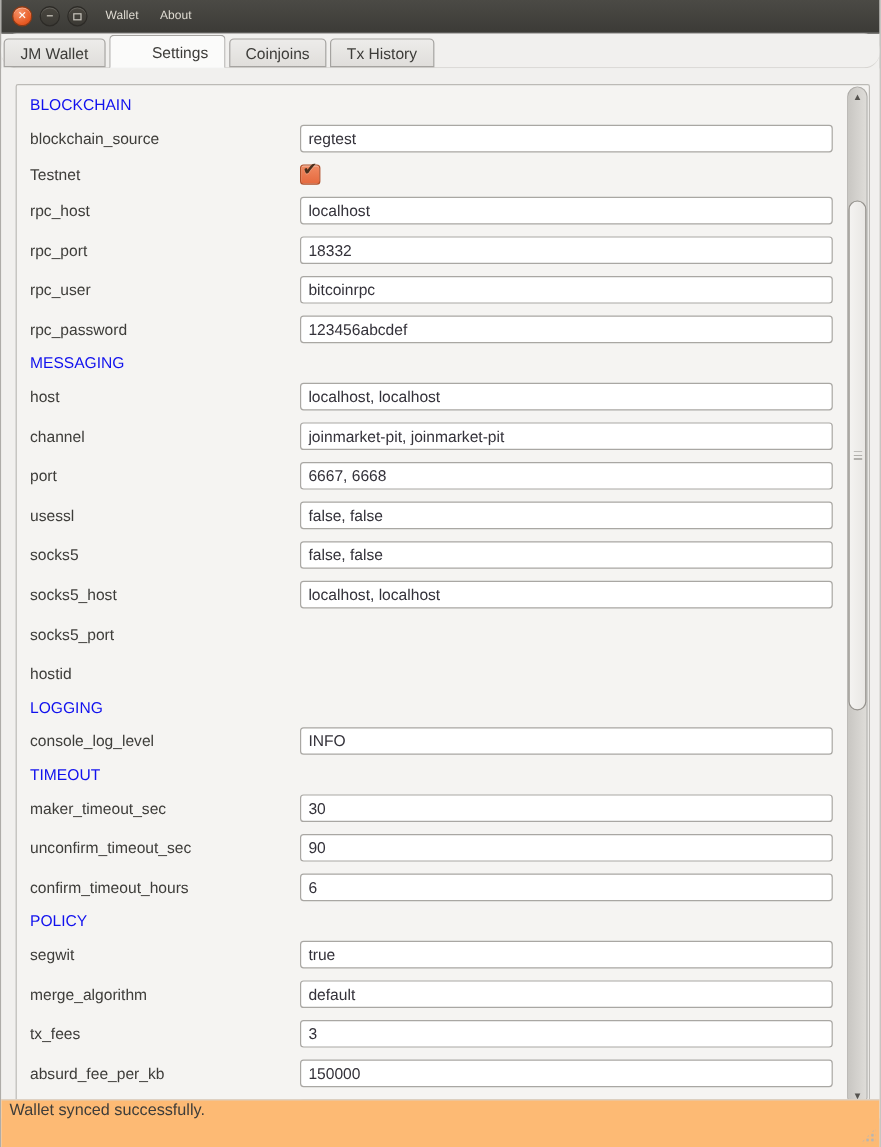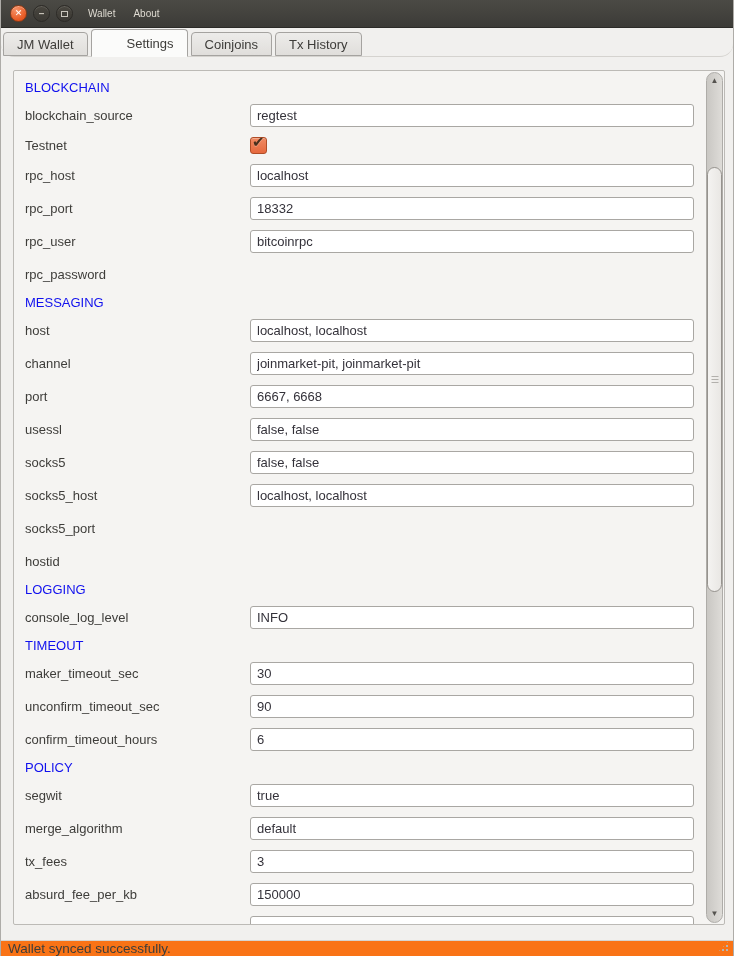--- a/index.html
+++ b/index.html
@@ -100,23 +100,23 @@
     background:linear-gradient(to right,#f4f3f1,#e9e7e4);
     border:1px solid #96938e; border-radius:8px;
   }
   .grip {
     position:absolute; top:50%; left:50%; width:7px; height:8px;
     transform:translate(-50%,-50%);
     background:repeating-linear-gradient(#b2b0ac 0 1px, transparent 1px 3px);
   }
   
   .statusbar {
-    position:absolute; bottom:0; left:0; right:0; height:16px;
-    background:#f97316; border-top:1px solid #d6d4d0;
-    display:flex; align-items:flex-end; padding-left:7px;
+    position:absolute; bottom:0; left:0; right:0; height:40px;
+    background:#fdba74; border-top:1px solid #d6d4d0;
+    display:flex; align-items:flex-start; padding-left:7px;
     font-size:13.5px; color:#3e3d3a;
   }
   .grip-dots {
     position:absolute; right:3px; bottom:3px; width:13px; height:13px;
     background-image:radial-gradient(circle,#b7b5b1 1px,transparent 1.3px);
     background-size:4px 4px;
     clip-path:polygon(100% 0,100% 100%,0 100%);
   }
 </style>
 </head>
@@ -170,20 +170,21 @@
           <div class="row">
             <span class="flabel">rpc_port</span>
             <input class="fin" type="text" value="18332" style="">
           </div>
           <div class="row">
             <span class="flabel">rpc_user</span>
             <input class="fin" type="text" value="bitcoinrpc" style="">
           </div>
           <div class="row">
             <span class="flabel">rpc_password</span>
+            <input class="fin" type="text" value="123456abcdef" style="">
           </div>
           <div class="section-header">MESSAGING</div>
           <div class="row">
             <span class="flabel">host</span>
             <input class="fin" type="text" value="localhost, localhost" style="">
           </div>
           <div class="row">
             <span class="flabel">channel</span>
             <input class="fin" type="text" value="joinmarket-pit, joinmarket-pit" style="">
           </div>

